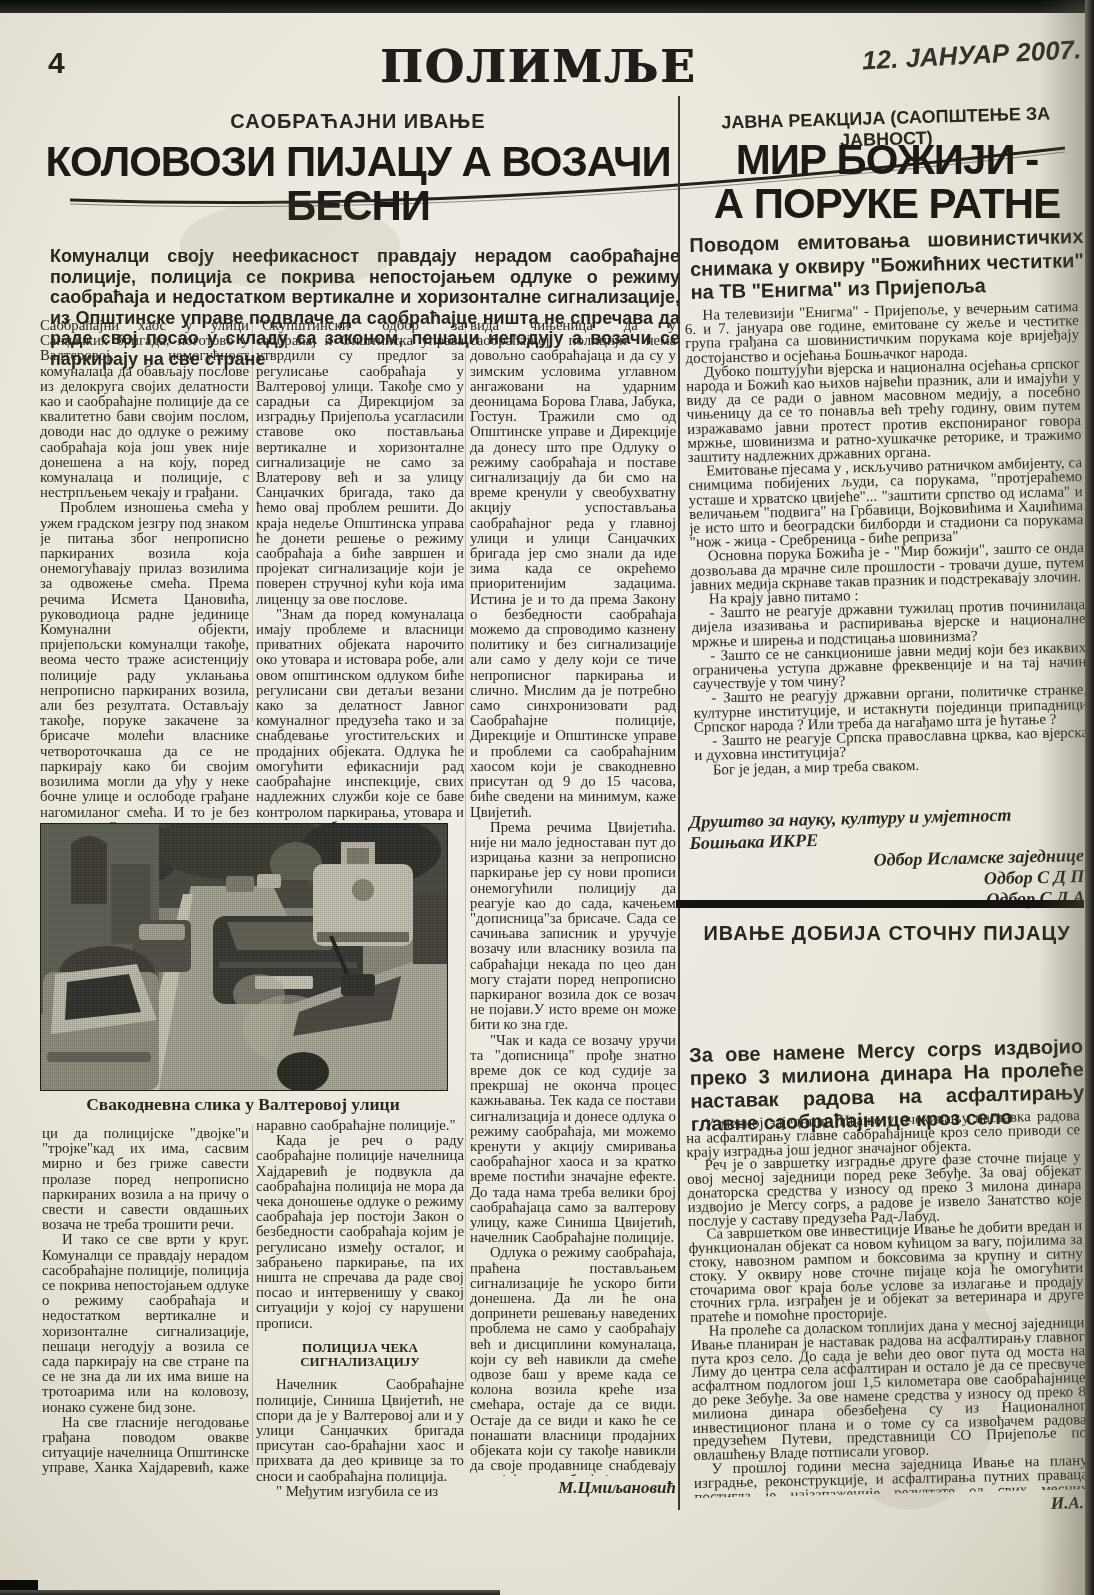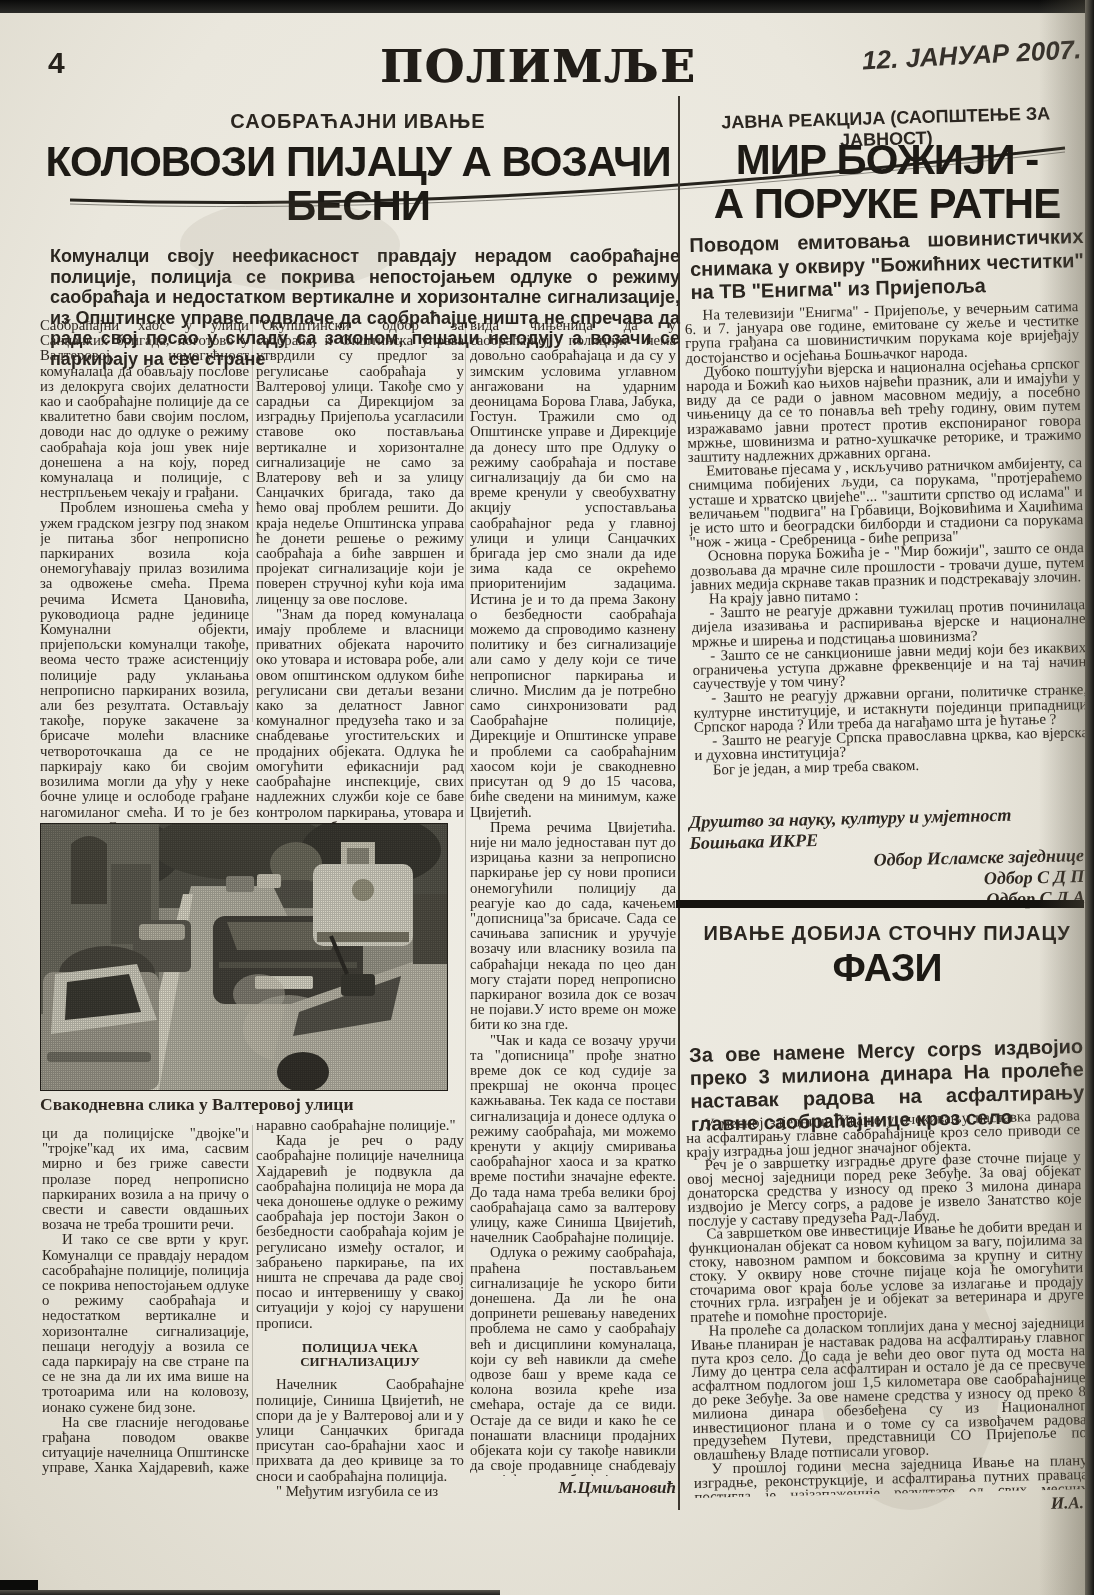--- a/index.html
+++ b/index.html
@@ -37,21 +37,21 @@
   #a1{position:absolute;left:40px;top:100px;width:636px;}
   #a1-kicker{position:absolute;left:0;top:10px;width:636px;font-size:20px;letter-spacing:1px;}
   #a1-headline{position:absolute;left:0;top:40px;width:636px;font-size:42px;}
   #a1-lead{position:absolute;left:4px;top:146px;width:630px;font-size:18px;line-height:20.5px;margin-left:6px;}
   .newscol{font-size:14.8px;line-height:15.2px;}
   #a1-col1{left:0;top:218px;width:209px;height:508px;}
   #a1-col2{left:216px;top:218px;width:208px;height:514px;}
   #a1-col3{left:430px;top:218px;width:206px;height:1158px;}
   #a1-col3-byline{position:absolute;left:430px;top:1378px;width:206px;font-size:17px;}
   #a1-photo{position:absolute;left:0;top:723px;width:406px;height:266px;border:1px solid #26231d;background:#8f8d82;}
-  #a1-caption{position:absolute;left:0;top:994px;width:406px;text-align:left;font-weight:bold;font-size:17.5px;}
+  #a1-caption{position:absolute;left:0;top:994px;width:406px;text-align:center;font-weight:bold;font-size:17.5px;}
   #a1-col1b{left:2px;top:1026px;width:207px;height:352px;}
   #a1-col2b{left:216px;top:1018px;width:208px;height:452px;}
 
   
   .vrule{position:absolute;width:2px;background:#3b362e;}
   .vrule-light{position:absolute;width:1px;background:rgba(70,63,50,.28);}
 
   
   #right{position:absolute;left:690px;top:100px;width:394px;}
   .skew{transform:rotate(-1.3deg);transform-origin:0 50%;}
@@ -205,21 +205,20 @@
     </div>
     <div id="a2-sigs" class="skew">
       <div class="sig1">Друштво за науку, културу и умјетност Бошњака ИКРЕ</div>
       <div>Одбор Исламске заједнице</div>
       <div>Одбор С Д П</div>
       <div>Одбор С Д А</div>
     </div>
 
     <div id="a3-kicker" class="kicker">ИВАЊЕ ДОБИЈА СТОЧНУ ПИЈАЦУ</div>
     <div id="a3-headline" class="headline">
-      <div>ФАЗИ</div>
     </div>
     <div id="a3-lead" class="lead skew">За ове намене Mercy corps издвојио преко 3 милиона динара На пролеће наставак радова на асфалтирању главне саобраћајнице кроз село</div>
     <div id="a3-body" class="skew">
       <p>У месној заједници Ивање у очекивању наставка радова на асфалтирању главне саобраћајнице кроз село приводи се крају изградња још једног значајног објекта.</p>
       <p>Реч је о завршетку изградње друге фазе сточне пијаце у овој месној заједници поред реке Зебуђе. За овај објекат донаторска средства у износу од преко 3 милона динара издвојио је Mercy corps, а радове је извело  Занатство које послује у саставу предузећа Рад-Лабуд.</p>
       <p>Са завршетком ове инвестиције Ивање ће добити вредан и функционалан објекат са новом кућицом за вагу, појилима за стоку, навозном рампом и боксовима за крупну и ситну стоку. У оквиру нове сточне пијаце која ће омогућити сточарима овог краја боље услове за излагање и продају сточних грла. изграђен је и објекат за ветеринара и друге пратеће и помоћне просторије.</p>
       <p>На пролеће са доласком топлијих дана у месној заједници Ивање планиран је наставак радова на асфалтирању главног пута кроз село. До  сада је већи део овог пута од моста на Лиму до центра села асфалтиран и остало је да се пресвуче асфалтном подлогом још 1,5 километара ове саобраћајнице до реке Зебуђе. За ове намене средства у износу од преко 8 милиона динара обезбеђена су из Националног инвестиционог плана и о томе су са извођачем радова предузећем Путеви, представници СО Пријепоље по овлашћењу Владе потписали уговор.</p>
       <p>У прошлој години месна заједница Ивање на плану изградње, реконструкције, и асфалтирања путних праваца постигла је најзапаженије резултате од свих месних заједница у општини Пријепоље.</p>
     </div>
     <div id="a3-byline" class="byline skew">И.А.</div>

